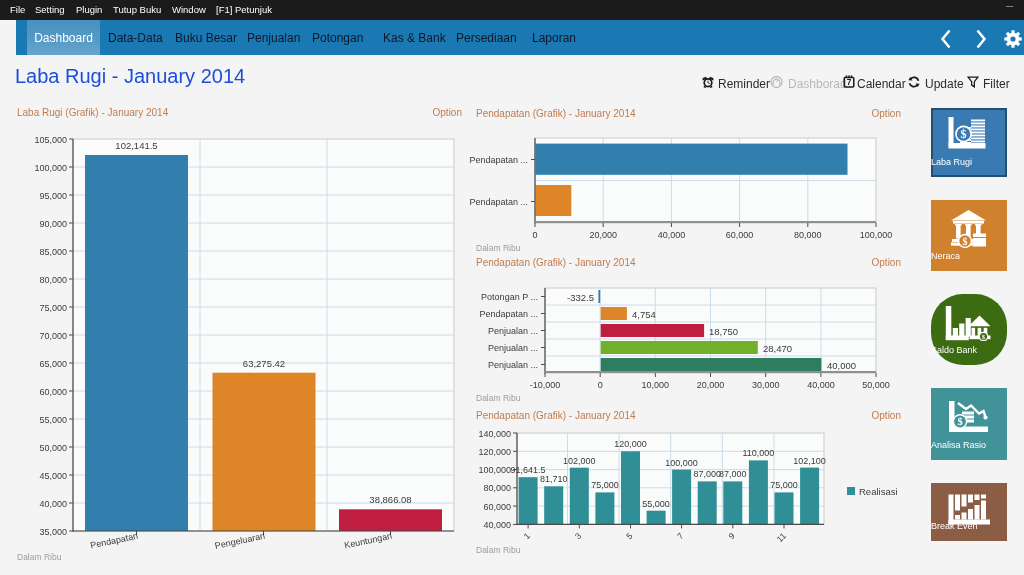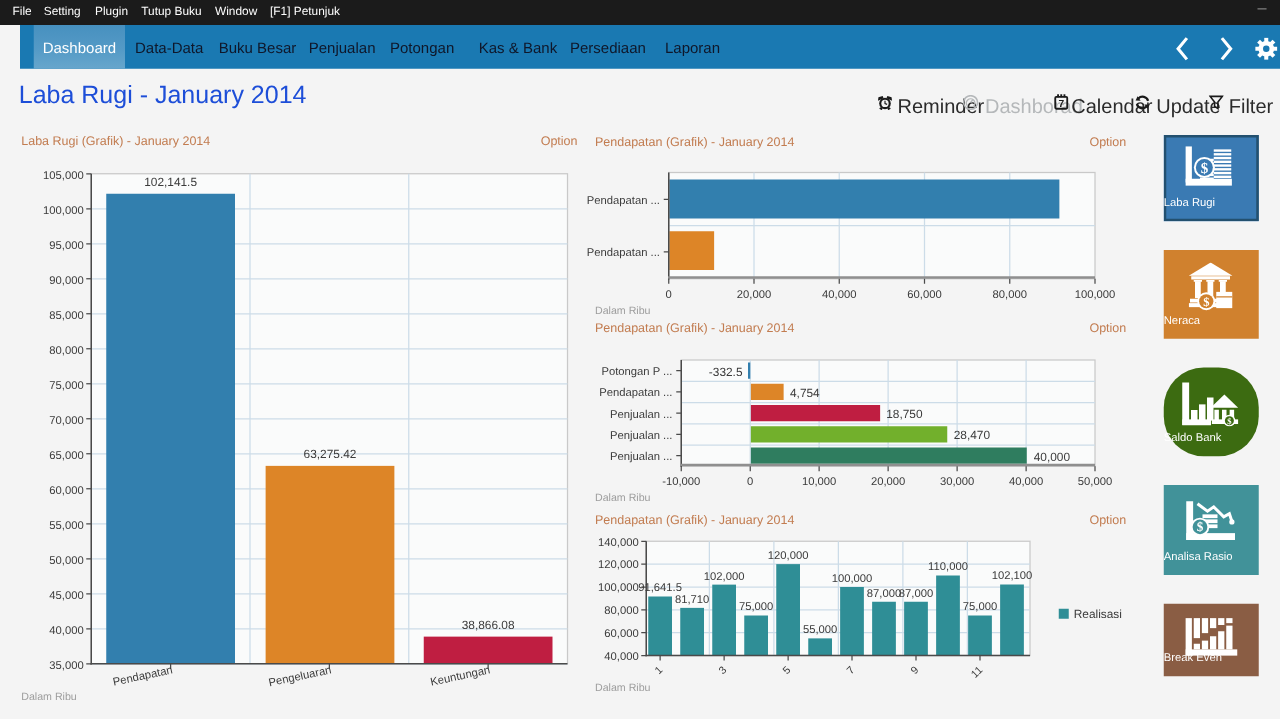--- a/index.html
+++ b/index.html
@@ -6,21 +6,21 @@
  font-family:"Liberation Sans",sans-serif;background:#f4f4f4;}
 .abs{position:absolute;}
 #topbar{position:absolute;left:0;top:0;width:1024px;height:20px;background:#1b1b1b;}
 #topbar span{position:absolute;top:4px;color:#fff;font-size:9.5px;}
 #navbar{position:absolute;left:16px;top:20px;width:1024px;height:35px;background:#1a79b2;padding-left:18px;}
 #navbar .item{position:absolute;top:11px;color:#0f172a;font-size:12px;}
 #navtab{position:absolute;left:11px;top:0;width:73px;height:35px;
  background:linear-gradient(180deg,#4790bf 0%,#549ac6 55%,#67a6cc 100%);}
 #navtab span{position:absolute;left:0;right:0;top:11px;text-align:center;color:#fff;font-size:12px;}
 #title{position:absolute;left:15px;top:65px;font-size:20px;color:#1d4ed8;}
-.tbtxt{position:absolute;top:77px;font-size:16px;color:#2b2b2b;}
+.tbtxt{position:absolute;top:77px;font-size:12px;color:#2b2b2b;}
 .tile{position:absolute;left:931px;width:76px;}
 .tile .lbl{position:absolute;left:0;right:0;bottom:10px;text-align:left;color:#fff;font-size:9px;}
 .tile svg.icon{position:absolute;left:19px;top:8px;}
 </style>
 </head>
 <body>
 
 <div id="topbar">
 <span style="left:10px">File</span>
 <span style="left:35px">Setting</span>

